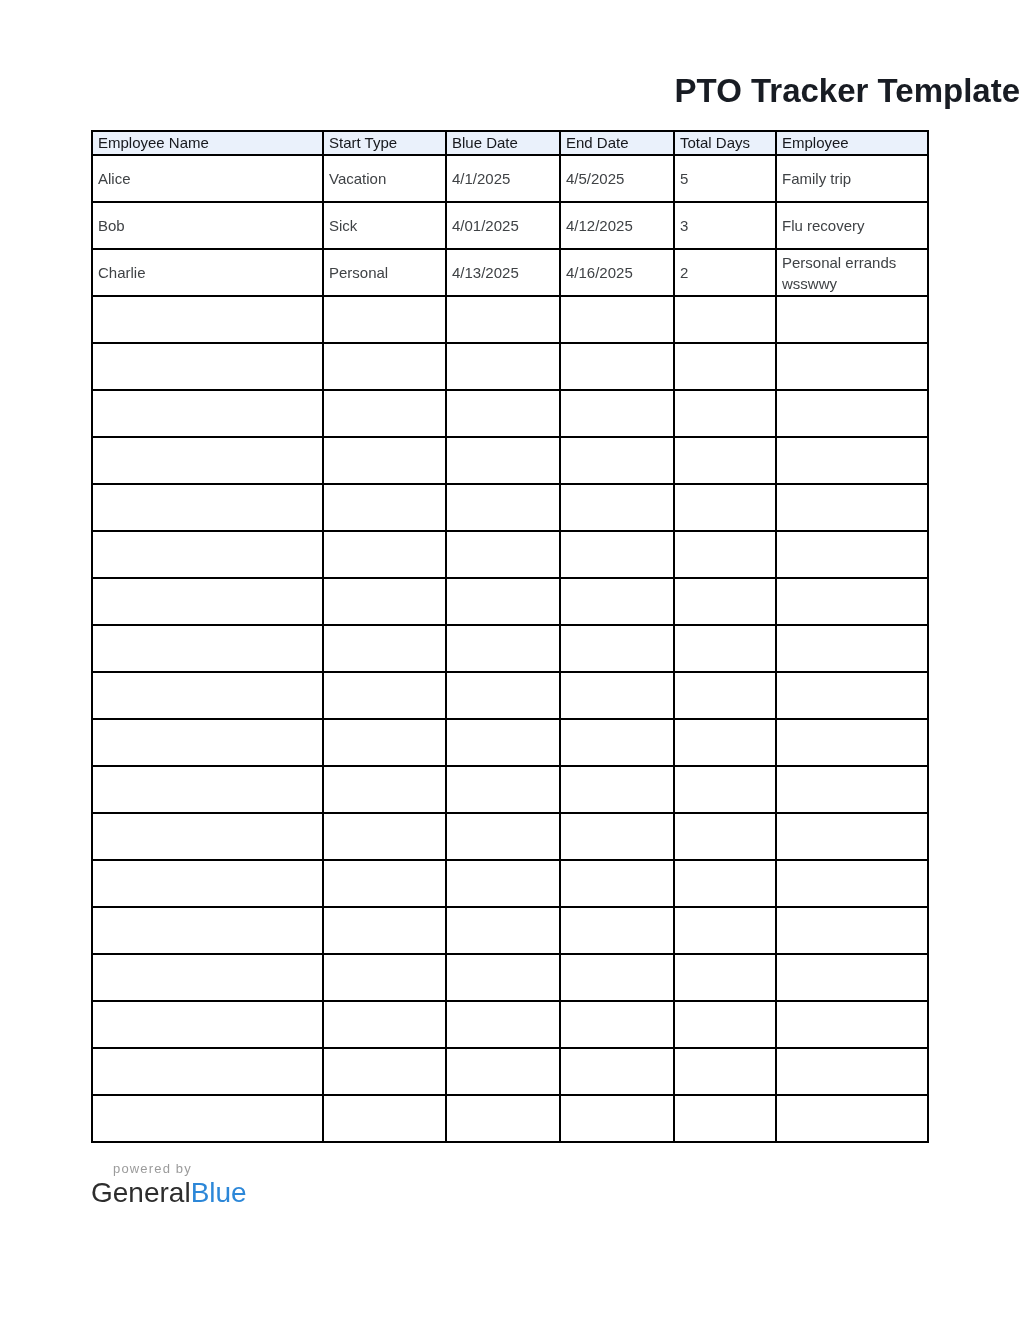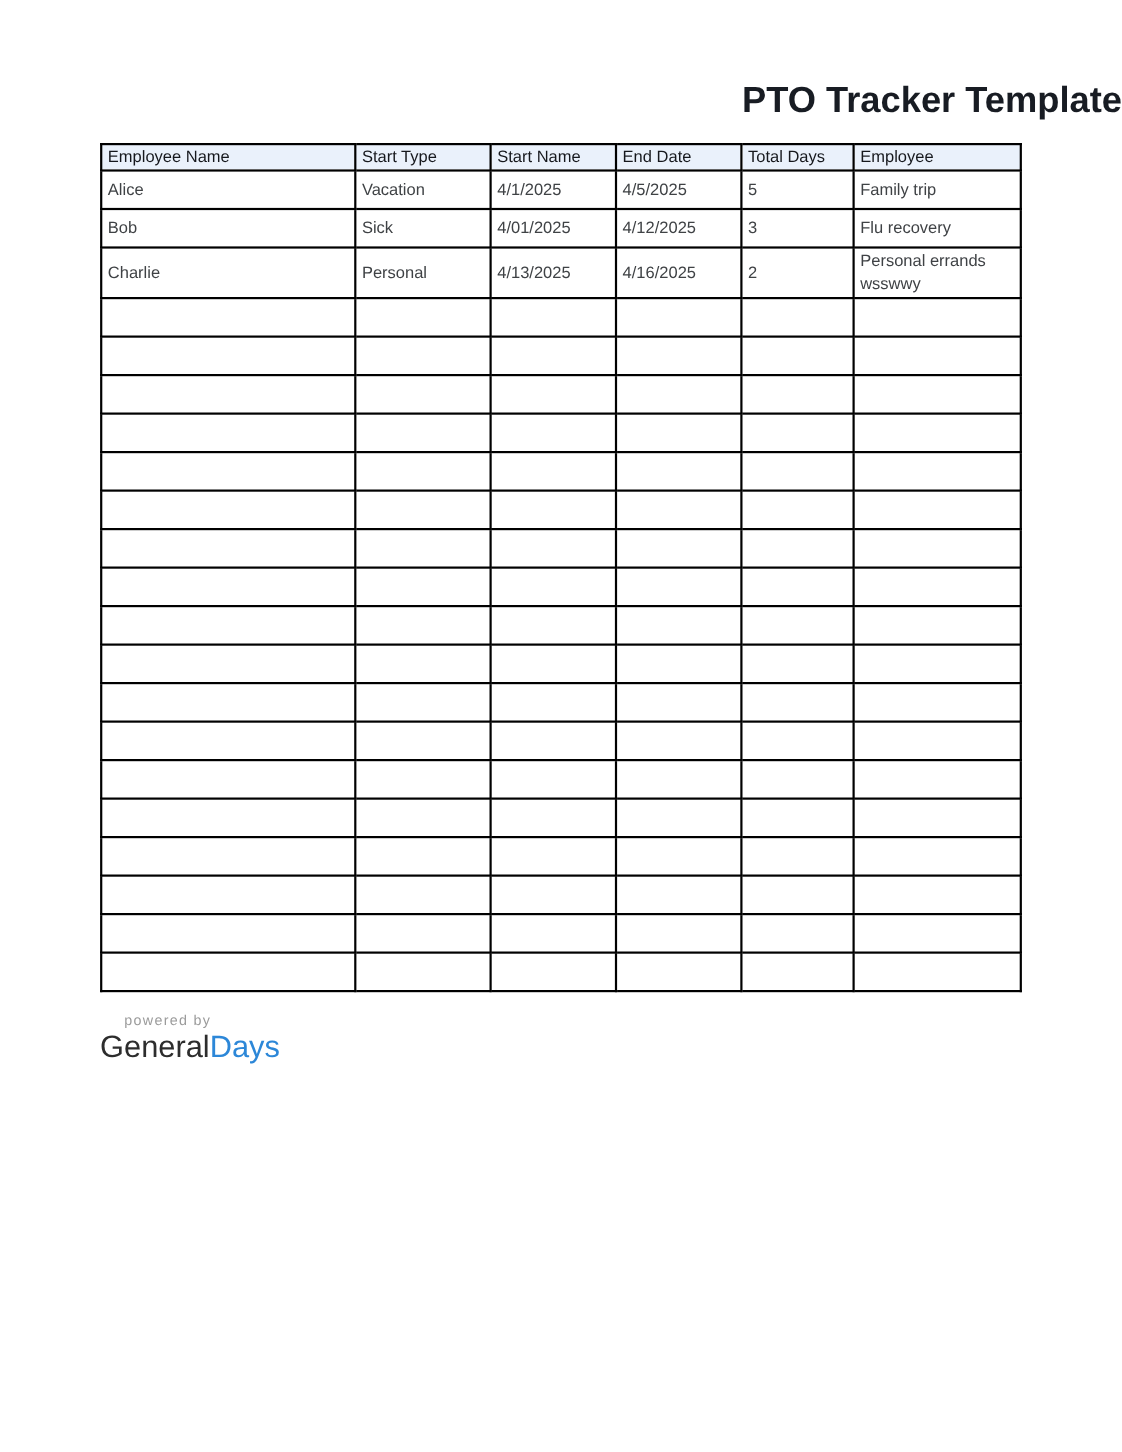--- a/index.html
+++ b/index.html
@@ -40,21 +40,21 @@
   }
   .pto-table th {
     background: #eaf1fb;
     font-weight: 400;
     font-size: 15px;
     color: #16181d;
     padding: 2px 4px 3px 5px;
     vertical-align: middle;
   }
   .pto-table tbody tr {
-    height: 35px;
+    height: 47px;
   }
   .pto-table td {
     font-size: 15px;
     line-height: 21px;
     color: #3f4245;
     padding: 1px 4px 1px 5px;
     vertical-align: middle;
   }
   .footer {
     margin: 18px 0 0 91px;
@@ -85,21 +85,21 @@
     <col style="width:123px">
     <col style="width:114px">
     <col style="width:114px">
     <col style="width:102px">
     <col style="width:152px">
   </colgroup>
   <thead>
     <tr>
       <th>Employee Name</th>
       <th>Start Type</th>
-      <th>Start Name</th>
+      <th>Blue Date</th>
       <th>End Date</th>
       <th>Total Days</th>
       <th>Employee</th>
     </tr>
   </thead>
   <tbody>
     <tr>
       <td>Alice</td>
       <td>Vacation</td>
       <td>4/1/2025</td>
@@ -267,14 +267,14 @@
       <td></td>
       <td></td>
       <td></td>
       <td></td>
     </tr>
     </tbody>
 </table>
 
 <div class="footer">
   <div class="powered-by">powered by</div>
-  <div class="brand-logo"><span class="brand-primary">General</span><span class="brand-secondary">Days</span></div>
+  <div class="brand-logo"><span class="brand-primary">General</span><span class="brand-secondary">Blue</span></div>
 </div>
 
 </body></html>

